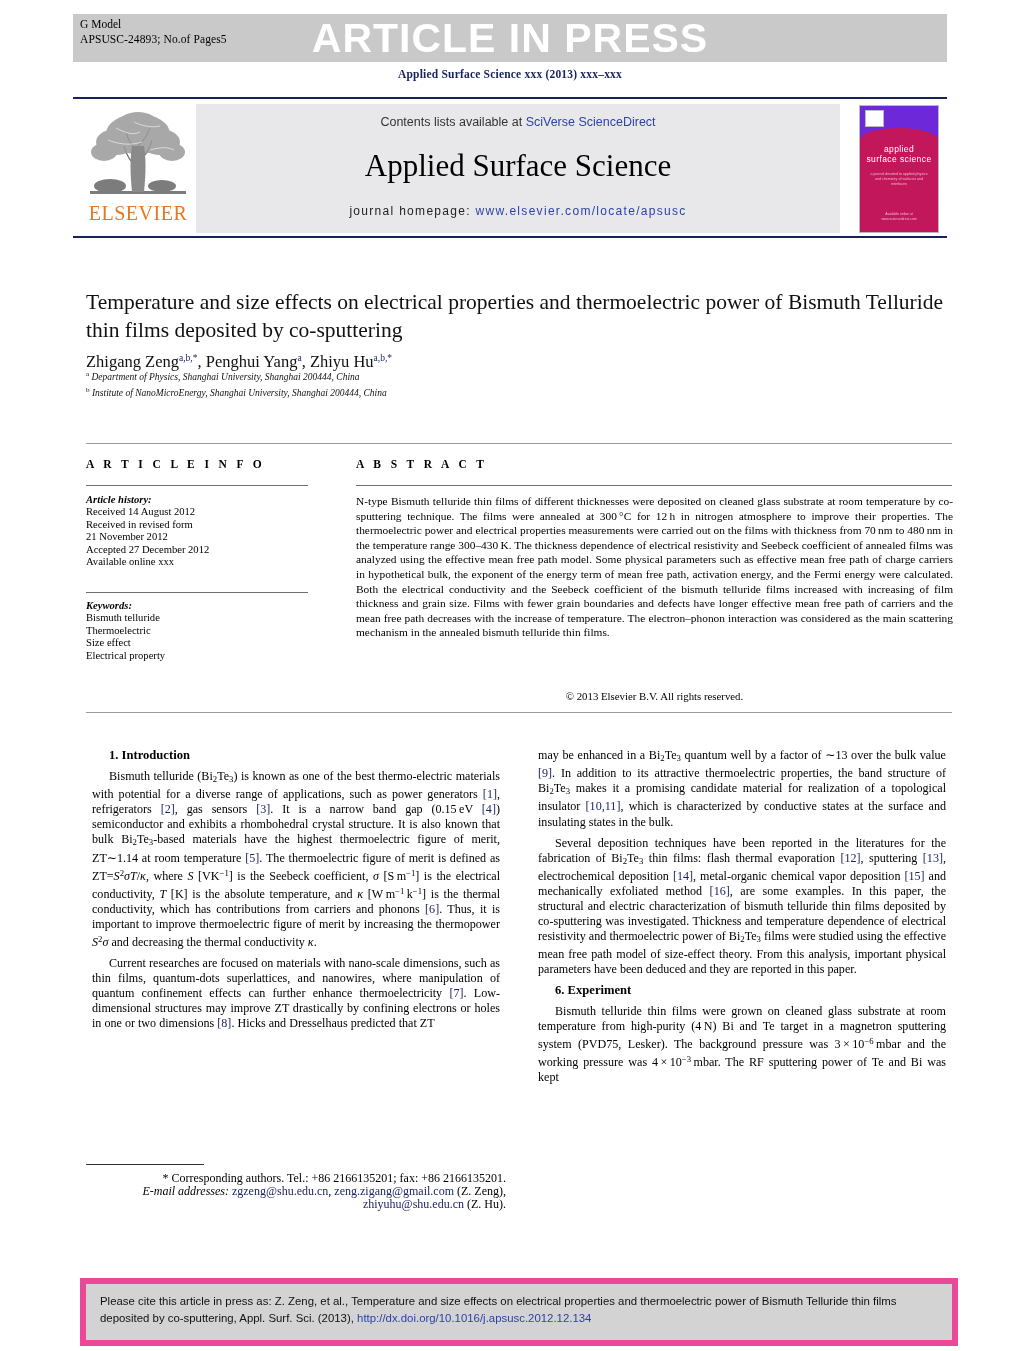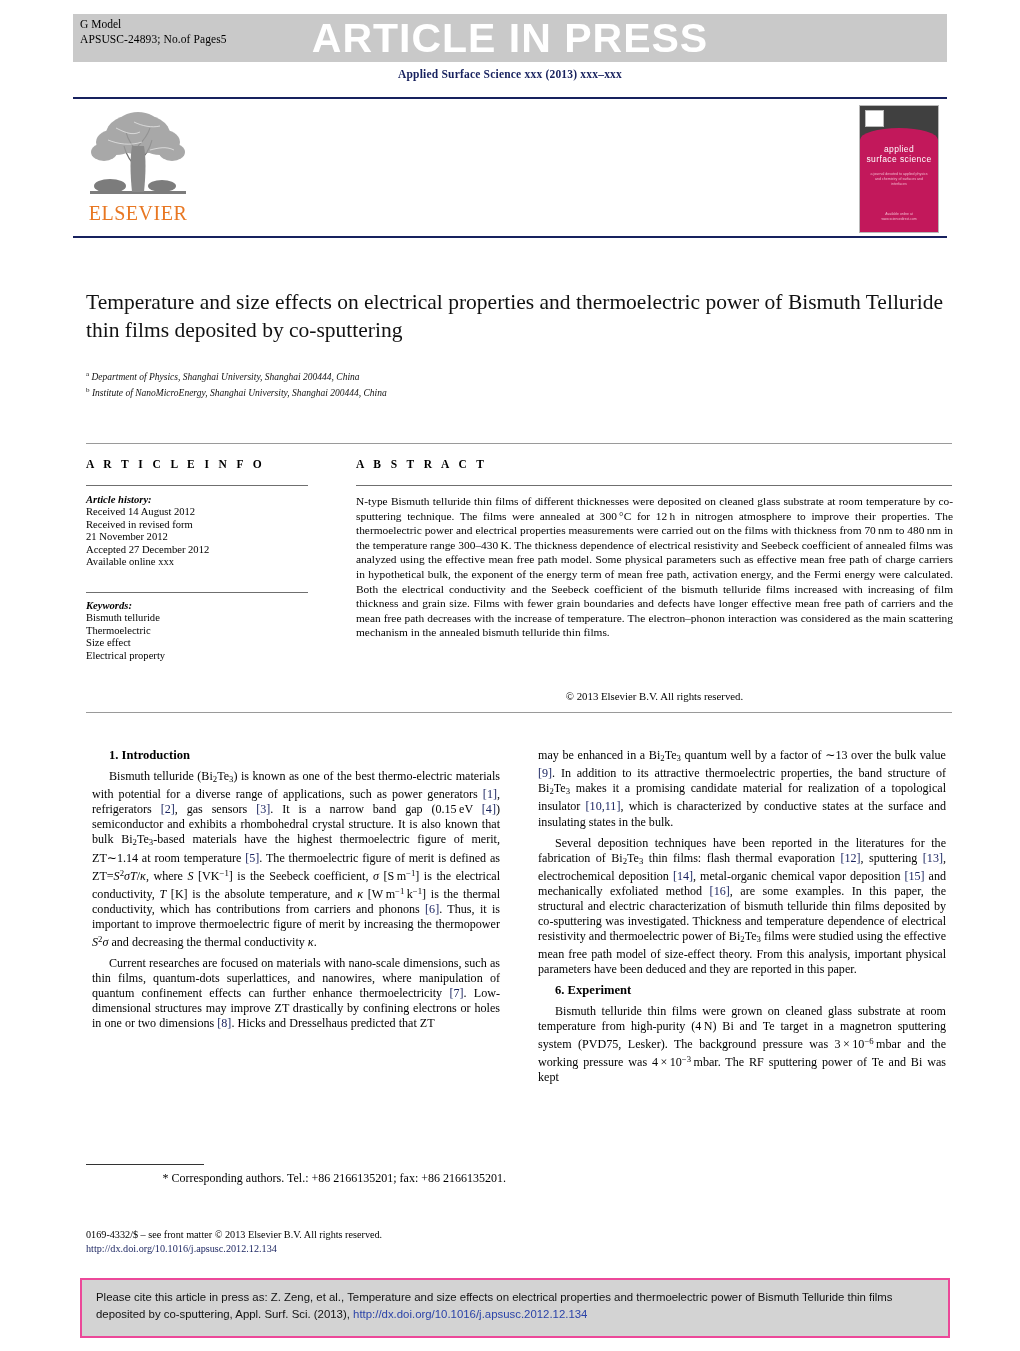--- a/index.html
+++ b/index.html
@@ -131,21 +131,21 @@
     font-size: 20px;
     letter-spacing: 0.5px;
     color: #e87722;
   }
 
   
   .cover {
     position: absolute;
     left: 859px; top: 105px;
     width: 78px; height: 126px;
-    background: #404040;
+    background: #6d28d9;
     border: 1px solid #b9b9b9;
     overflow: hidden;
   }
   .cover-band {
     position: absolute;
     left: 0; top: 22px;
     width: 78px; height: 104px;
     background: #c2185b;
     border-radius: 60% 60% 0 0 / 14px 14px 0 0;
   }
@@ -364,21 +364,21 @@
     color: #000;
   }
   .frontmatter .doi { color: #17215e; }
 
   
   .cite-box {
     position: absolute;
     left: 80px; top: 1278px;
     width: 866px; height: 56px;
     background: #d3d3d3;
-    border: 2px solid #ec4899;
+    border: 6px solid #ec4899;
   }
   .cite-text {
     position: absolute;
     left: 14px; top: 9px;
     width: 838px;
     font-family: "Liberation Sans", sans-serif;
     font-size: 11.4px;
     line-height: 17px;
     color: #111;
   }
@@ -396,20 +396,29 @@
     <div class="banner-text">ARTICLE IN PRESS</div>
   </div>
   <div class="gmodel">
     <div>G Model</div>
     <div class="l2">APSUSC-24893;  No.of Pages5</div>
   </div>
 
   <div class="journal-line">Applied Surface Science xxx (2013) xxx–xxx</div>
 
   <div class="sd-rule-top"></div>
+  <div class="sd-box">
+    <div class="sd-contents">
+      <span>Contents lists available at </span><span class="sd-link">SciVerse ScienceDirect</span>
+    </div>
+    <div class="sd-journal">Applied Surface Science</div>
+    <div class="sd-home">
+      <span>journal homepage: </span><span class="sd-url">www.elsevier.com/locate/apsusc</span>
+    </div>
+  </div>
 
   <div class="elsevier">
     <svg width="104" height="96" viewBox="0 0 104 96">
       <rect x="2" y="2" width="100" height="92" fill="#ffffff"></rect>
       <g fill="none" stroke="#6e6e6e" stroke-width="1.1">
         <path d="M52 88 L52 40 M52 62 C44 56 40 48 38 40 M52 56 C60 50 64 42 66 34"></path>
         <path d="M52 46 C46 40 42 34 40 26 M52 40 C58 34 62 28 64 22"></path>
       </g>
       <g fill="#9a9a9a" opacity="0.85">
         <ellipse cx="52" cy="28" rx="32" ry="20"></ellipse>
@@ -436,20 +445,21 @@
     <div class="cover-band"></div>
     <div class="cover-el"></div>
     <div class="cover-t1">applied</div>
     <div class="cover-t2">surface science</div>
     <div class="cover-sub">a journal devoted to applied physics and chemistry of surfaces and interfaces</div>
     <div class="cover-foot">Available online at www.sciencedirect.com</div>
   </div>
   <div class="sd-rule-bot"></div>
 
   <div class="title">Temperature and size effects on electrical properties and thermoelectric power of Bismuth Telluride thin films deposited by co-sputtering</div>
+  <div class="authors">Zhigang Zeng<sup>a,b,*</sup>, Penghui Yang<sup>a</sup>, Zhiyu Hu<sup>a,b,*</sup></div>
   <div class="affil">
     <div><sup>a</sup> <span>Department of Physics, Shanghai University, Shanghai 200444, China</span></div>
     <div><sup>b</sup> <span>Institute of NanoMicroEnergy, Shanghai University, Shanghai 200444, China</span></div>
   </div>
 
   <div class="sec-rule-top"></div>
   <div class="info-head">A R T I C L E   I N F O</div>
   <div class="abs-head">A B S T R A C T</div>
   <div class="info-rule"></div>
   <div class="abs-rule"></div>
@@ -484,24 +494,28 @@
   <div class="col col-right">
     <p class="noind">may be enhanced in a Bi<sub>2</sub>Te<sub>3</sub> quantum well by a factor of ∼13 over the bulk value <span class="ref">[9]</span>. In addition to its attractive thermoelectric properties, the band structure of Bi<sub>2</sub>Te<sub>3</sub> makes it a promising candidate material for realization of a topological insulator <span class="ref">[10,11]</span>, which is characterized by conductive states at the surface and insulating states in the bulk.</p>
     <p>Several deposition techniques have been reported in the literatures for the fabrication of Bi<sub>2</sub>Te<sub>3</sub> thin films: flash thermal evaporation <span class="ref">[12]</span>, sputtering <span class="ref">[13]</span>, electrochemical deposition <span class="ref">[14]</span>, metal-organic chemical vapor deposition <span class="ref">[15]</span> and mechanically exfoliated method <span class="ref">[16]</span>, are some examples. In this paper, the structural and electric characterization of bismuth telluride thin films deposited by co-sputtering was investigated. Thickness and temperature dependence of electrical resistivity and thermoelectric power of Bi<sub>2</sub>Te<sub>3</sub> films were studied using the effective mean free path model of size-effect theory. From this analysis, important physical parameters have been deduced and they are reported in this paper.</p>
     <p class="sec-h2">6.  Experiment</p>
     <p>Bismuth telluride thin films were grown on cleaned glass substrate at room temperature from high-purity (4 N) Bi and Te target in a magnetron sputtering system (PVD75, Lesker). The background pressure was 3 × 10<sup class="n">−6</sup> mbar and the working pressure was 4 × 10<sup class="n">−3</sup> mbar. The RF sputtering power of Te and Bi was kept</p>
   </div>
 
   <div class="fn-rule"></div>
   <div class="footnote">
     <div>* Corresponding authors. Tel.: +86 2166135201; fax: +86 2166135201.</div>
-  </div>
-  <div class="frontmatter">
-    <div>0169-4332/$ – see front matter © 2013 Elsevier B.V. All rights reserved.</div>
-    <div class="doi">http://dx.doi.org/10.1016/j.apsusc.2012.12.134</div>
+    <div>
+      &nbsp;&nbsp;&nbsp;<span class="em">E-mail addresses:</span>
+      <span class="mail">zgzeng@shu.edu.cn</span>,
+      <span class="mail">zeng.zigang@gmail.com</span>
+      <span>(Z. Zeng),</span>
+      <span class="mail">zhiyuhu@shu.edu.cn</span>
+      <span>(Z. Hu).</span>
+    </div>
   </div>
 
   <div class="cite-box">
     <div class="cite-text">
       <span>Please cite this article in press as: Z. Zeng, et al., Temperature and size effects on electrical properties and thermoelectric power of Bismuth Telluride thin films deposited by co-sputtering, Appl. Surf. Sci. (2013),</span>
       <span class="doi">http://dx.doi.org/10.1016/j.apsusc.2012.12.134</span>
     </div>
   </div>
 
 </div>

